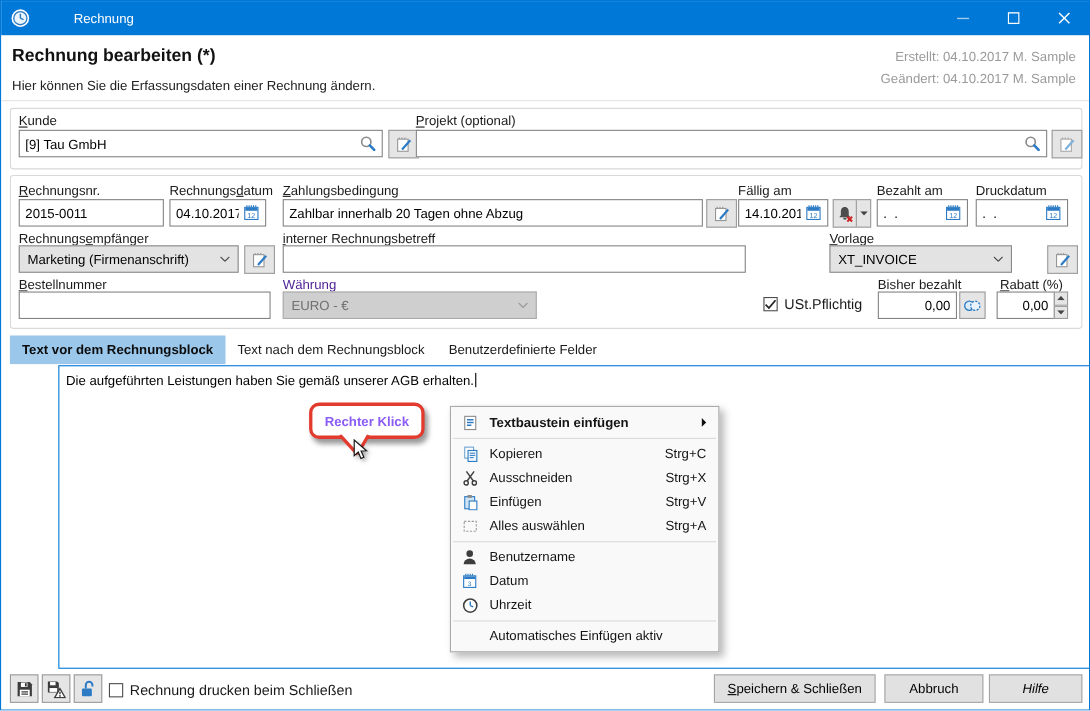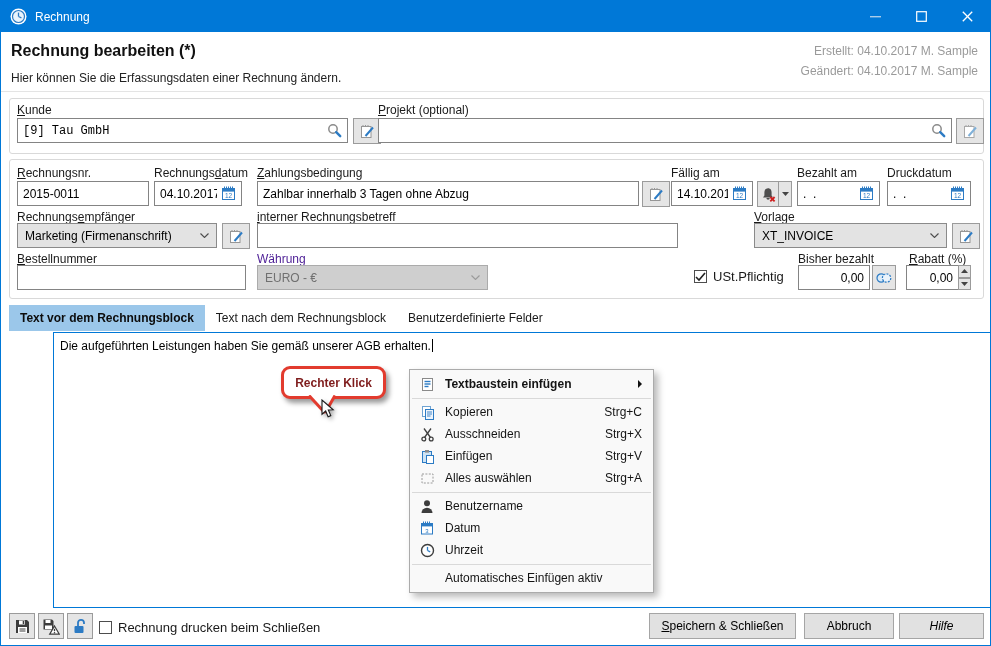--- a/index.html
+++ b/index.html
@@ -1,18 +1,18 @@
 <!DOCTYPE html>
 <html><head>
 <meta charset="utf-8">
 <style>
   html,body{margin:0;padding:0;background:#f0f0f0;font-family:"Liberation Sans",sans-serif;}
   .window{position:relative;width:991px;height:646px;background:#fff;border:1px solid #0078d7;box-sizing:border-box;overflow:hidden;}
   
-  .titlebar{position:absolute;left:0;top:0;right:0;height:31px;background:#0078d7;display:flex;align-items:center;}
+  .titlebar{position:absolute;left:0;top:0;right:0;height:31px;background:#0078d7;display:flex;align-items:center;gap:32px;}
   .title-icon{margin-left:9px;display:flex;}
   .title-text{color:#fff;font-size:12px;margin-left:8px;}
   .win-btns{margin-left:auto;display:flex;height:100%;}
   .win-btn{width:46px;height:100%;display:flex;align-items:center;justify-content:center;}
   
   .page-title{position:absolute;left:10px;top:41px;font-size:16px;font-weight:bold;color:#111;}
   .page-subtitle{position:absolute;left:10px;top:70px;font-size:12px;color:#222;}
   .meta{position:absolute;right:12px;font-size:12px;color:#9a9a9a;text-align:right;}
   .hsep{position:absolute;left:0;top:90px;width:100%;height:1px;background:#e4e4e4;}
   
@@ -39,21 +39,21 @@
   .tabs{position:absolute;left:8px;top:304px;display:flex;}
   .tab{font-size:12px;color:#1a1a1a;padding:6px 11px;white-space:nowrap;}
   .tab.active{background:#9bc7ea;font-weight:bold;color:#0c0c0c;}
   
   .editor{position:absolute;left:8px;top:331px;width:975px;height:276px;border:1px solid #0078d7;background:#fff;box-sizing:border-box;margin-left:44px;}
   .editor-text{position:absolute;left:6px;top:6px;font-size:12px;color:#000;}
   .caret{display:inline-block;width:1px;height:13px;background:#000;vertical-align:-2px;margin-left:1px;}
   .vscroll{position:absolute;right:0;top:0;bottom:0;width:17px;background:#f1f1f1;}
   .varrow{position:absolute;left:0;width:17px;height:17px;display:flex;align-items:center;justify-content:center;}
   
-  .callout{position:absolute;left:280px;top:365px;width:99px;height:27px;background:#fff;border:3px solid #e23b2e;border-radius:9px;box-shadow:3px 4px 5px rgba(0,0,0,.4);display:flex;align-items:center;justify-content:center;font-size:12px;font-weight:bold;color:#7f1d1d;z-index:5;}
+  .callout{position:absolute;left:280px;top:365px;width:99px;height:27px;background:#fff;border:3px solid #e23b2e;border-radius:9px;box-shadow:3px 4px 5px rgba(0,0,0,.4);display:flex;align-items:center;justify-content:center;font-size:12px;font-weight:bold;color:#8b5cf6;z-index:5;}
   .tail{position:absolute;left:306px;top:394px;z-index:6;}
   .cursor{position:absolute;left:320px;top:398px;z-index:7;filter:drop-shadow(2px 2px 2px rgba(0,0,0,.35));}
   
   .menu{position:absolute;left:408px;top:368px;width:245px;background:#f9f9f9;border:1px solid #ababab;box-shadow:4px 4px 7px rgba(0,0,0,.28);padding:3px 0;box-sizing:border-box;z-index:10;}
   .mi{display:flex;align-items:center;height:22px;padding:0 11px 0 7px;font-size:12px;color:#141414;}
   .mi .mic{width:20px;height:16px;display:flex;align-items:center;justify-content:center;flex:none;}
   .mi .mlabel{margin-left:8px;flex:1;white-space:nowrap;}
   .mi.bold .mlabel{font-weight:bold;}
   .mi .msc{white-space:nowrap;}
   .subarrow{width:0;height:0;border-left:4px solid #111;border-top:4px solid transparent;border-bottom:4px solid transparent;}
@@ -99,21 +99,21 @@
 
   <div class="page-title">Rechnung bearbeiten (*)</div>
   <div class="page-subtitle">Hier können Sie die Erfassungsdaten einer Rechnung ändern.</div>
   <div class="meta" style="top:43px;">Erstellt: 04.10.2017 M. Sample</div>
   <div class="meta" style="top:63px;">Geändert: 04.10.2017 M. Sample</div>
   <div class="hsep"></div>
 
   <div class="groupbox" style="left:8px;top:97px;width:975px;height:56px;"></div>
 
   <div class="lbl" style="left:16px;top:102px;"><u>K</u>unde</div>
-  <div class="txt" style="left:16px;top:117px;width:331px;height:25px;font-family:Liberation Mono, monospace;">
+  <div class="txt" style="left:16px;top:117px;width:331px;height:25px;">
     <span class="val">[9] Tau GmbH</span>
     <span class="ticon">
       <svg width="15" height="15" viewBox="0 0 15 15">
           <circle cx="6" cy="6" r="4.2" fill="none" stroke="#8b8b8b" stroke-width="1.5"></circle>
           <line x1="9.2" y1="9.2" x2="13.2" y2="13.2" stroke="#2c7bc4" stroke-width="2.4" stroke-linecap="round"></line>
         </svg>
     </span>
   </div>
   <div class="ibtn" style="left:352px;top:117px;width:28px;height:26px;">
     <svg width="15" height="15" viewBox="0 0 15 15">
@@ -164,21 +164,21 @@
           <line x1="11.5" y1="0.5" x2="11.5" y2="2.5" stroke="#2c7bc4"></line>
           <rect x="1.5" y="2.5" width="12" height="11" fill="#fff" stroke="#2c7bc4"></rect>
           <rect x="2" y="3" width="11" height="2.6" fill="#2c7bc4"></rect>
           <text x="7.5" y="12" font-size="6.5" text-anchor="middle" fill="#2c7bc4" font-family="sans-serif">12</text>
         </svg>
     </span>
   </div>
 
   <div class="lbl" style="left:256px;top:165px;"><u>Z</u>ahlungsbedingung</div>
   <div class="txt" style="left:256px;top:180px;width:382px;height:25px;">
-    <span class="val">Zahlbar innerhalb 3 Tagen ohne Abzug</span>
+    <span class="val">Zahlbar innerhalb 20 Tagen ohne Abzug</span>
   </div>
   <div class="ibtn" style="left:641px;top:180px;width:28px;height:26px;">
     <svg width="15" height="15" viewBox="0 0 15 15">
         <line x1="3" y1="1" x2="3" y2="3" stroke="#969696"></line>
         <line x1="5.5" y1="1" x2="5.5" y2="3" stroke="#969696"></line>
         <line x1="8" y1="1" x2="8" y2="3" stroke="#969696"></line>
         <rect x="1.5" y="2.5" width="9.5" height="11" fill="#fff" stroke="#969696"></rect>
         <line x1="5.5" y1="12" x2="13" y2="3.5" stroke="#2c7bc4" stroke-width="2"></line>
       </svg>
   </div>
@@ -268,21 +268,21 @@
         <line x1="5.5" y1="12" x2="13" y2="3.5" stroke="#2c7bc4" stroke-width="2"></line>
       </svg>
   </div>
 
   <div class="lbl" style="left:256px;top:209px;"><u>i</u>nterner Rechnungsbetreff</div>
   <div class="txt" style="left:256px;top:222px;width:421px;height:25px;">
     <span class="val"></span>
   </div>
 
   <div class="lbl" style="left:753px;top:209px;"><u>V</u>orlage</div>
-  <div class="combo" style="left:753px;top:222px;width:193px;height:25px;">
+  <div class="combo" style="left:753px;top:222px;width:166px;height:25px;">
     <span class="val">XT_INVOICE</span>
     <span class="ticon">
       <svg width="9" height="5" viewBox="0 0 9 5">
           <polyline points="0.5,0.5 4.5,4.5 8.5,0.5" fill="none" stroke="#4d4d4d" stroke-width="1.1"></polyline>
         </svg>
     </span>
   </div>
   <div class="ibtn" style="left:951px;top:222px;width:28px;height:26px;">
     <svg width="15" height="15" viewBox="0 0 15 15">
         <line x1="3" y1="1" x2="3" y2="3" stroke="#969696"></line>

